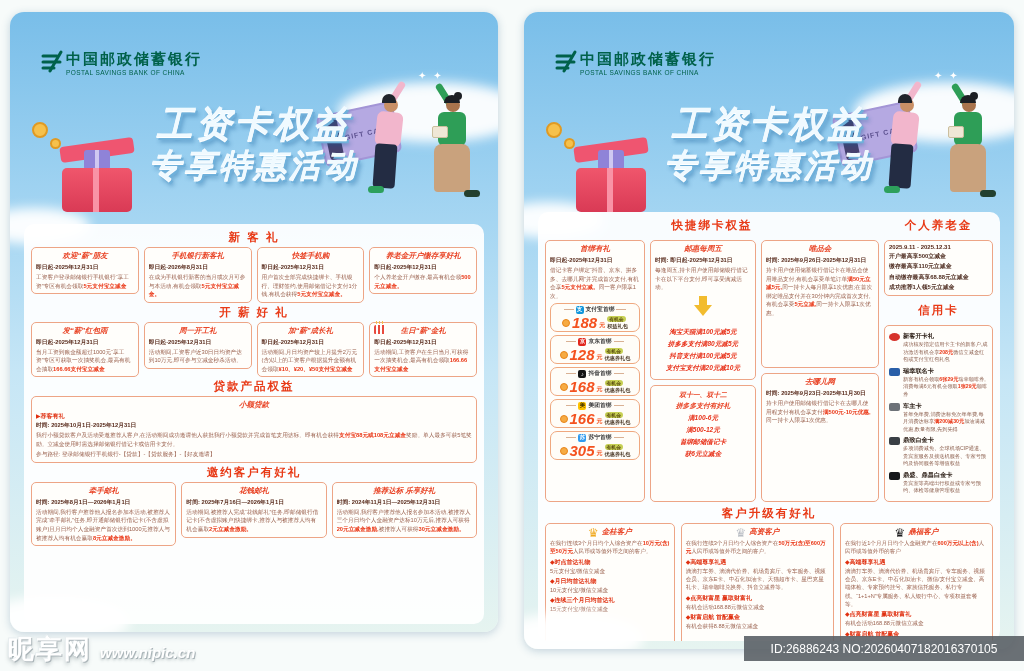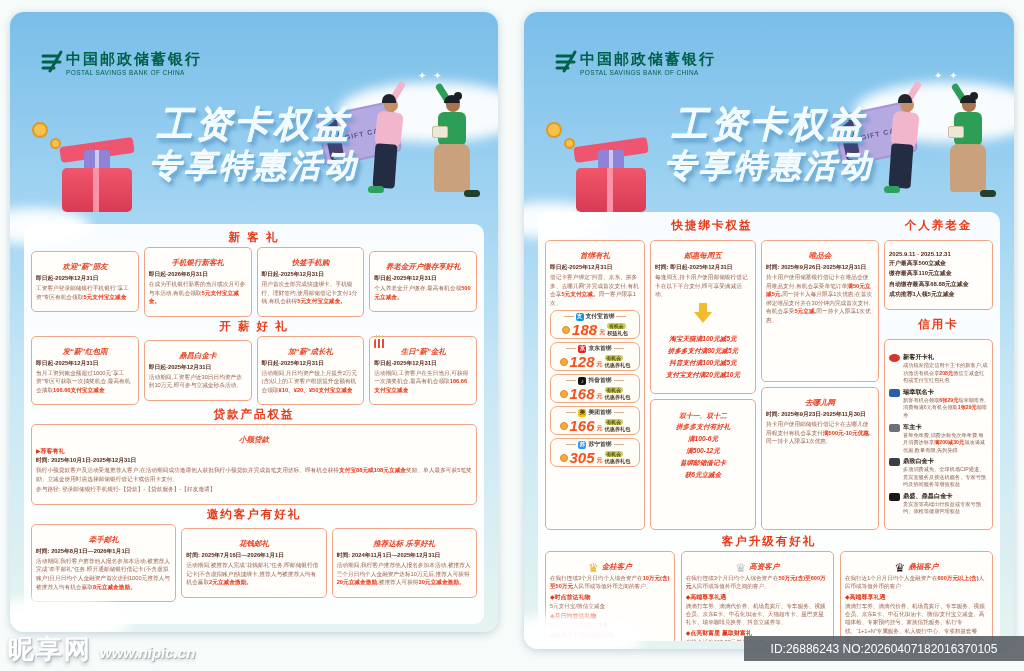--- a/index.html
+++ b/index.html
@@ -51,22 +51,22 @@
   .gb-mini::before{content:"";position:absolute;left:11px;top:0;width:4px;height:20px;background:#cfc8f1}
   .gb-body{position:absolute;left:30px;top:48px;width:70px;height:44px;border-radius:5px;background:linear-gradient(180deg,#f0566c,#d93a55)}
   .gb-body::before{content:"";position:absolute;left:31px;top:0;width:6px;height:44px;background:#f993a6}
 
   
   .panel{position:absolute;left:14px;right:14px;background:rgba(255,255,255,.93);border-radius:10px;
     padding:4px 7px;overflow:hidden;z-index:4}
   #posterL .panel{top:212px;bottom:8px}
   #posterR .panel{top:200px;bottom:8px}
   .s{color:#e83a17;font-weight:bold;font-size:11.5px;text-align:center;letter-spacing:2px;margin:2px 0}
-  .row{display:flex;gap:5px;align-items:center}
-  .c{flex:1;border:1px solid #eda586;border-radius:5px;background:#fffefb;padding:10px 4px;position:relative}
+  .row{display:flex;gap:5px;align-items:flex-start}
+  .c{flex:1;border:1px solid #eda586;border-radius:5px;background:#fffefb;padding:3px 4px;position:relative}
   .t{color:#e94527;font-weight:bold;font-style:italic;font-size:7.5px;text-align:center;margin-bottom:2px}
   .d{font-size:5.8px;font-weight:bold;color:#57291a;margin-bottom:1px}
   .b{font-size:5.7px;color:#9a614e;line-height:1.5}
   .h{color:#ea3514;font-weight:bold}
   .sub{color:#e03010;font-weight:bold;font-size:6px;margin-top:2px}
   .p{margin-top:2px}
   .cake{position:absolute;left:4px;top:2px;width:12px;height:9px;border-radius:2px 2px 1px 1px;
     background:repeating-linear-gradient(90deg,#e84a3d 0 2px,#fff 2px 4px)}
   .cake::before{content:"";position:absolute;left:2px;top:-4px;width:8px;height:3px;
     background:repeating-linear-gradient(90deg,#f6c14c 0 1px,transparent 1px 3px)}
@@ -194,21 +194,21 @@
     </div>
 
     <div class="s">开 薪 好 礼</div>
     <div class="row">
       <div class="c">
         <div class="t">发“薪”红包雨</div>
         <div class="d">即日起-2025年12月31日</div>
         <div class="b"><span>当月工资到账金额超过1000元“享工资”专区可获取一次抽奖机会,最高有机会抽取</span><span class="h">166.66支付宝立减金</span></div>
       </div>
       <div class="c">
-        <div class="t">鼎昌白金卡</div>
+        <div class="t">周一开工礼</div>
         <div class="d">即日起-2025年12月31日</div>
         <div class="b"><span>活动期间,工资客户近30日日均资产达到10万元,即可参与立减金秒杀活动。</span></div>
       </div>
       <div class="c">
         <div class="t">加“薪”成长礼</div>
         <div class="d">即日起-2025年12月31日</div>
         <div class="b"><span>活动期间,月日均资产较上月提升2万元(含)以上的工资客户根据提升金额有机会领取</span><span class="h">¥10、¥20、¥50支付宝立减金</span></div>
       </div>
       <div class="c">
         <span class="cake"></span>

